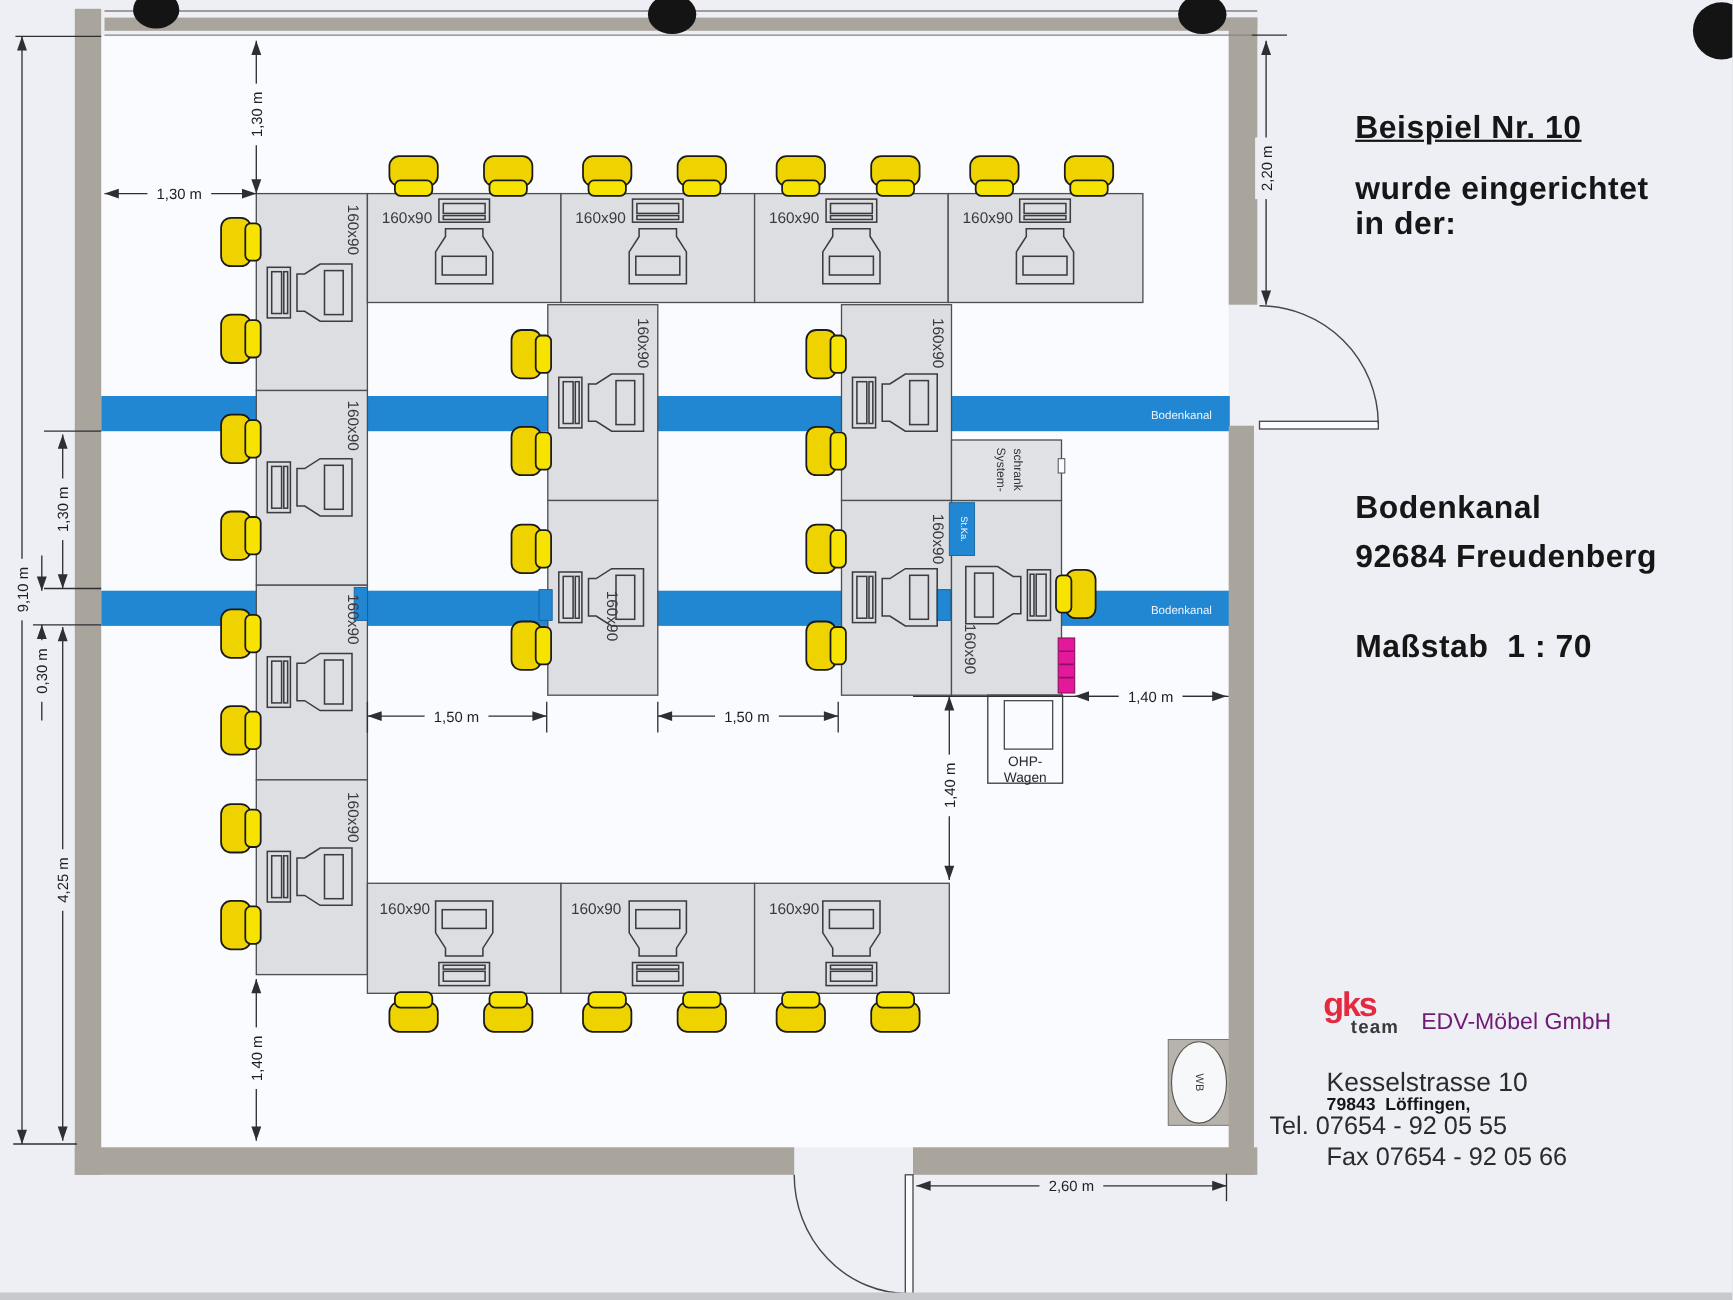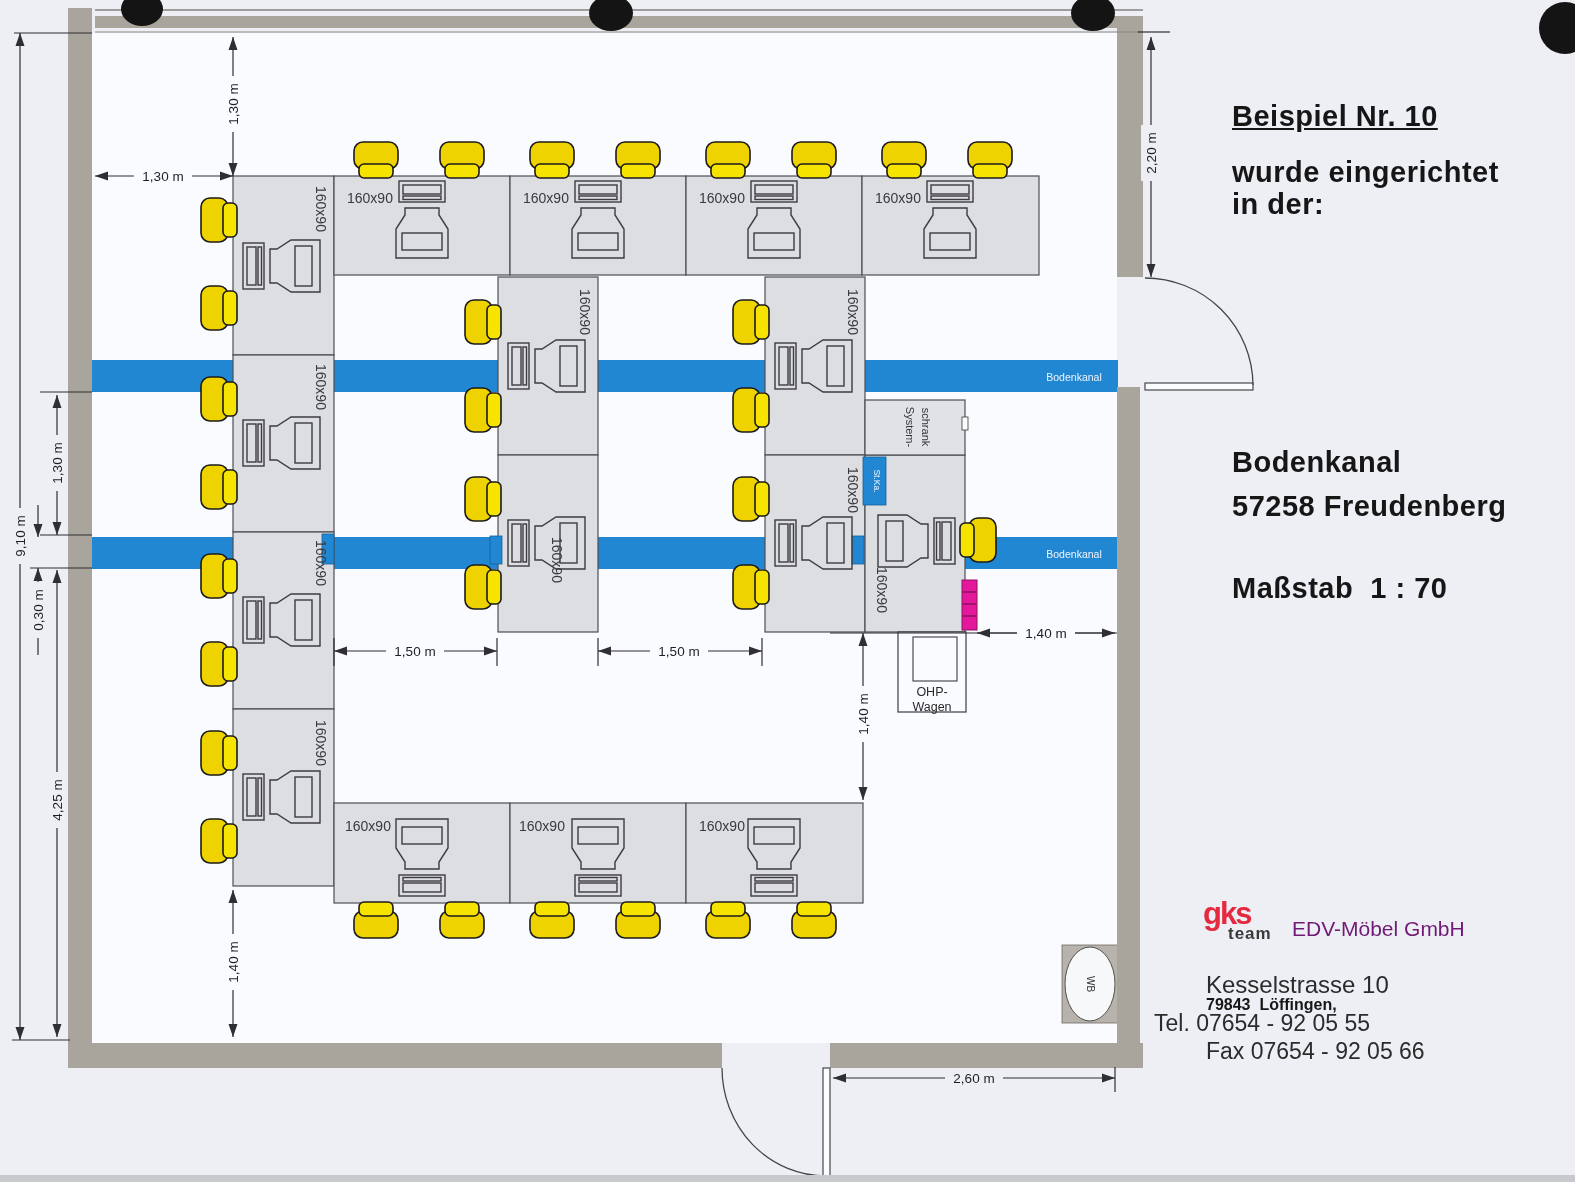--- a/index.html
+++ b/index.html
@@ -444,21 +444,21 @@
         <rect x="28" y="582" width="20" height="56" fill="#edeff5"></rect>
         <text x="38" y="615" text-anchor="middle" font-size="13.5" fill="#1f1f23" transform="rotate(-90,38,610)">0,30 m</text>
       </g>
   </svg>
 
   <div class="tx title-line" style="left:1232px;top:100px;text-decoration:underline;">Beispiel Nr. 10</div>
   <div class="tx title-line" style="left:1232px;top:144px;margin-top:12px;">wurde eingerichtet</div>
   <div class="tx title-line" style="left:1232px;top:188px;">in der:</div>
 
   <div class="tx title-line" style="left:1232px;top:446px;">Bodenkanal</div>
-  <div class="tx title-line" style="left:1232px;top:490px;">57258 Freudenberg</div>
+  <div class="tx title-line" style="left:1232px;top:490px;">92684 Freudenberg</div>
 
   <div class="tx title-line" style="left:1232px;top:572px;">Maßstab  1 : 70</div>
 
   <div class="tx logo-main" style="left: 1203px; top: 898px; color: rgb(229, 41, 63);">gks</div>
   <div class="tx logo-sub" style="left:1228px;top:925px;">team</div>
   <div class="tx" style="left:1292px;top:917px;font-size:21px;color:#701a75;">EDV-Möbel GmbH</div>
   <div class="tx addr" style="left:1206px;top:947px;font-size:24px;margin-top:24px;">Kesselstrasse 10</div>
   <div class="tx addr" style="left:1206px;top:977px;font-size:16px;font-weight:bold;color:#161616;margin-top:19px;">79843  Löffingen,</div>
   <div class="tx addr" style="left:1154px;top:1010px;">Tel. 07654 - 92 05 55</div>
   <div class="tx addr" style="left:1206px;top:1038px;">Fax 07654 - 92 05 66</div>

